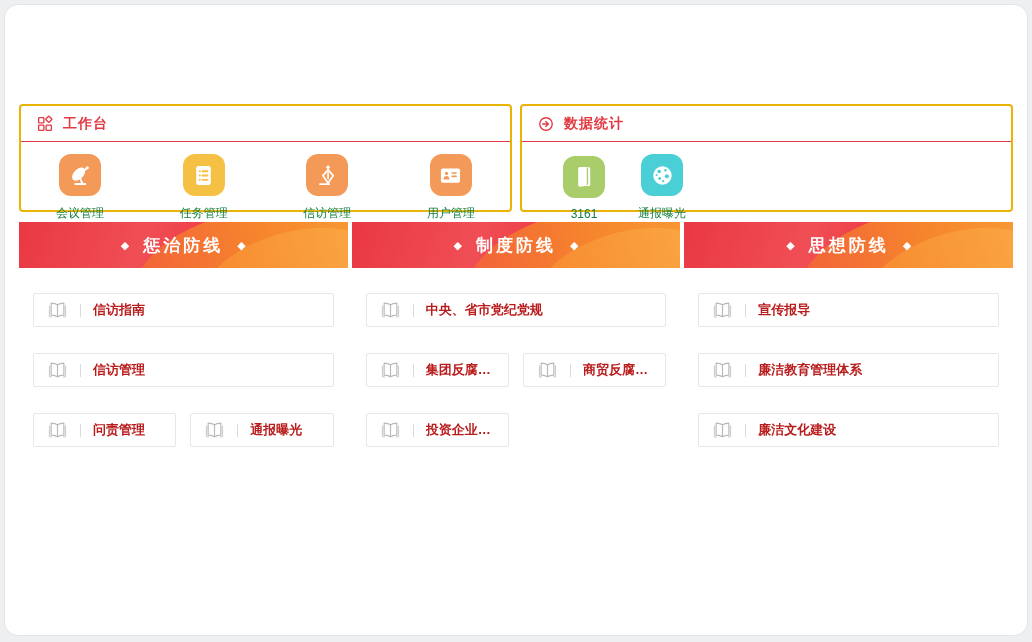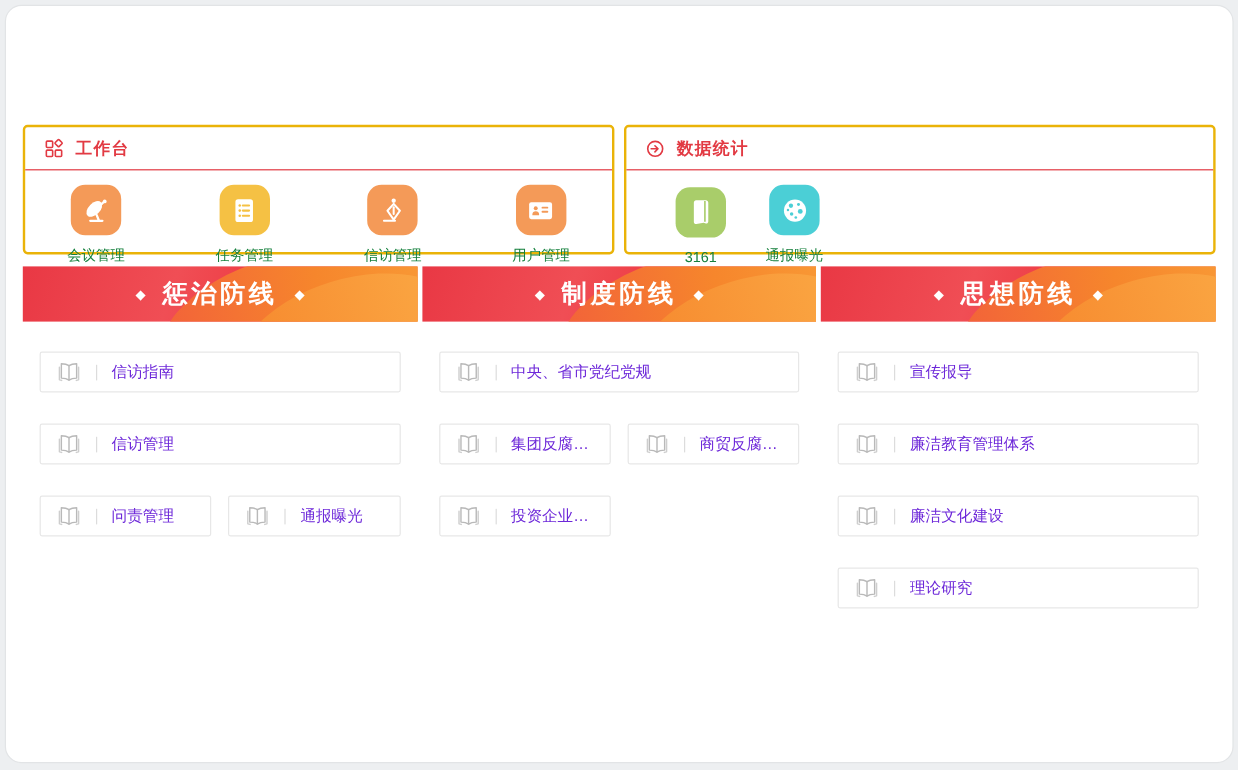--- a/index.html
+++ b/index.html
@@ -28,33 +28,33 @@
   .banner { flex:1; height:46px; position:relative; overflow:hidden;
             display:flex; align-items:center; justify-content:center; gap:14px; color:#fff;
             background:linear-gradient(108deg,#e93844 0%,#f04e55 38%,#ee3d45 58%,#ef4e40 74%,#f3703a 88%); }
   .banner::before { content:""; position:absolute; right:-12%; bottom:-92px; width:78%; height:150px;
             background:linear-gradient(90deg,#f2603a,#f6862c 55%,#f99d37); border-radius:50%;
             transform:rotate(-9deg); }
   .banner::after { content:""; position:absolute; right:-16%; bottom:-96px; width:64%; height:132px;
             background:linear-gradient(90deg,#f6862c,#fbaa45); border-radius:50%;
             transform:rotate(-17deg); }
   .banner span { position:relative; z-index:2; }
-  .banner-label { font-size:21px; font-weight:bold; letter-spacing:3px; }
+  .banner-label { font-size:17px; font-weight:bold; letter-spacing:3px; }
   .diamond { font-size:11px; }
 
   
   .columns { display:flex; gap:4px; margin-top:25px; }
   .column { flex:1; padding:0 14px; display:flex; flex-wrap:wrap; column-gap:14px; row-gap:26px; align-content:flex-start; }
   .btn { width:100%; height:34px; background:#fff; border:1px solid #e7e7e7; border-radius:2px;
          display:flex; align-items:center; padding:0 8px 0 12px; cursor:pointer; }
   .btn.half { width:calc(50% - 7px); }
   .btn .book { flex:0 0 auto; }
   .btn .book svg { width:23px; height:20px; display:block; }
   .btn .sep { width:1px; height:13px; background:#dcdcdc; margin:0 12px 0 11px; flex:0 0 auto; }
-  .btn-label { font-size:13px; color:#6d28d9; white-space:nowrap; overflow:hidden; text-overflow:ellipsis; }
+  .btn-label { font-size:13px; color:#b91c1c; white-space:nowrap; overflow:hidden; text-overflow:ellipsis;font-weight:bold; }
 </style>
 </head>
 <body>
 
 <div class="card">
 
   <div class="top-row">
 
     <section class="panel">
       <header class="panel-header">
@@ -326,27 +326,16 @@
             <svg viewBox="0 0 24 22" fill="none" stroke="#b9b9b9" stroke-width="1.3" stroke-linecap="round" stroke-linejoin="round">
               <path d="M12 5.2C10.2 3.9 7.6 3.4 5 3.4v13.2c2.6 0 5.2.5 7 1.8 1.8-1.3 4.4-1.8 7-1.8V3.4c-2.6 0-5.2.5-7 1.8z"></path>
               <path d="M12 5.2v13.2"></path>
               <path d="M3.2 6.6v11.6c1 0 1.6.2 2.1.5M20.8 6.6v11.6c-1 0-1.6.2-2.1.5" opacity=".7"></path>
             </svg>
           </span>
           <span class="sep"></span>
           <span class="btn-label">廉洁文化建设</span>
         </div>
 
-        <div class="btn full">
-          <span class="book">
-            <svg viewBox="0 0 24 22" fill="none" stroke="#b9b9b9" stroke-width="1.3" stroke-linecap="round" stroke-linejoin="round">
-              <path d="M12 5.2C10.2 3.9 7.6 3.4 5 3.4v13.2c2.6 0 5.2.5 7 1.8 1.8-1.3 4.4-1.8 7-1.8V3.4c-2.6 0-5.2.5-7 1.8z"></path>
-              <path d="M12 5.2v13.2"></path>
-              <path d="M3.2 6.6v11.6c1 0 1.6.2 2.1.5M20.8 6.6v11.6c-1 0-1.6.2-2.1.5" opacity=".7"></path>
-            </svg>
-          </span>
-          <span class="sep"></span>
-          <span class="btn-label">理论研究</span>
-        </div>
       </div>
   </div>
 
 </div>
 
 </body></html>

